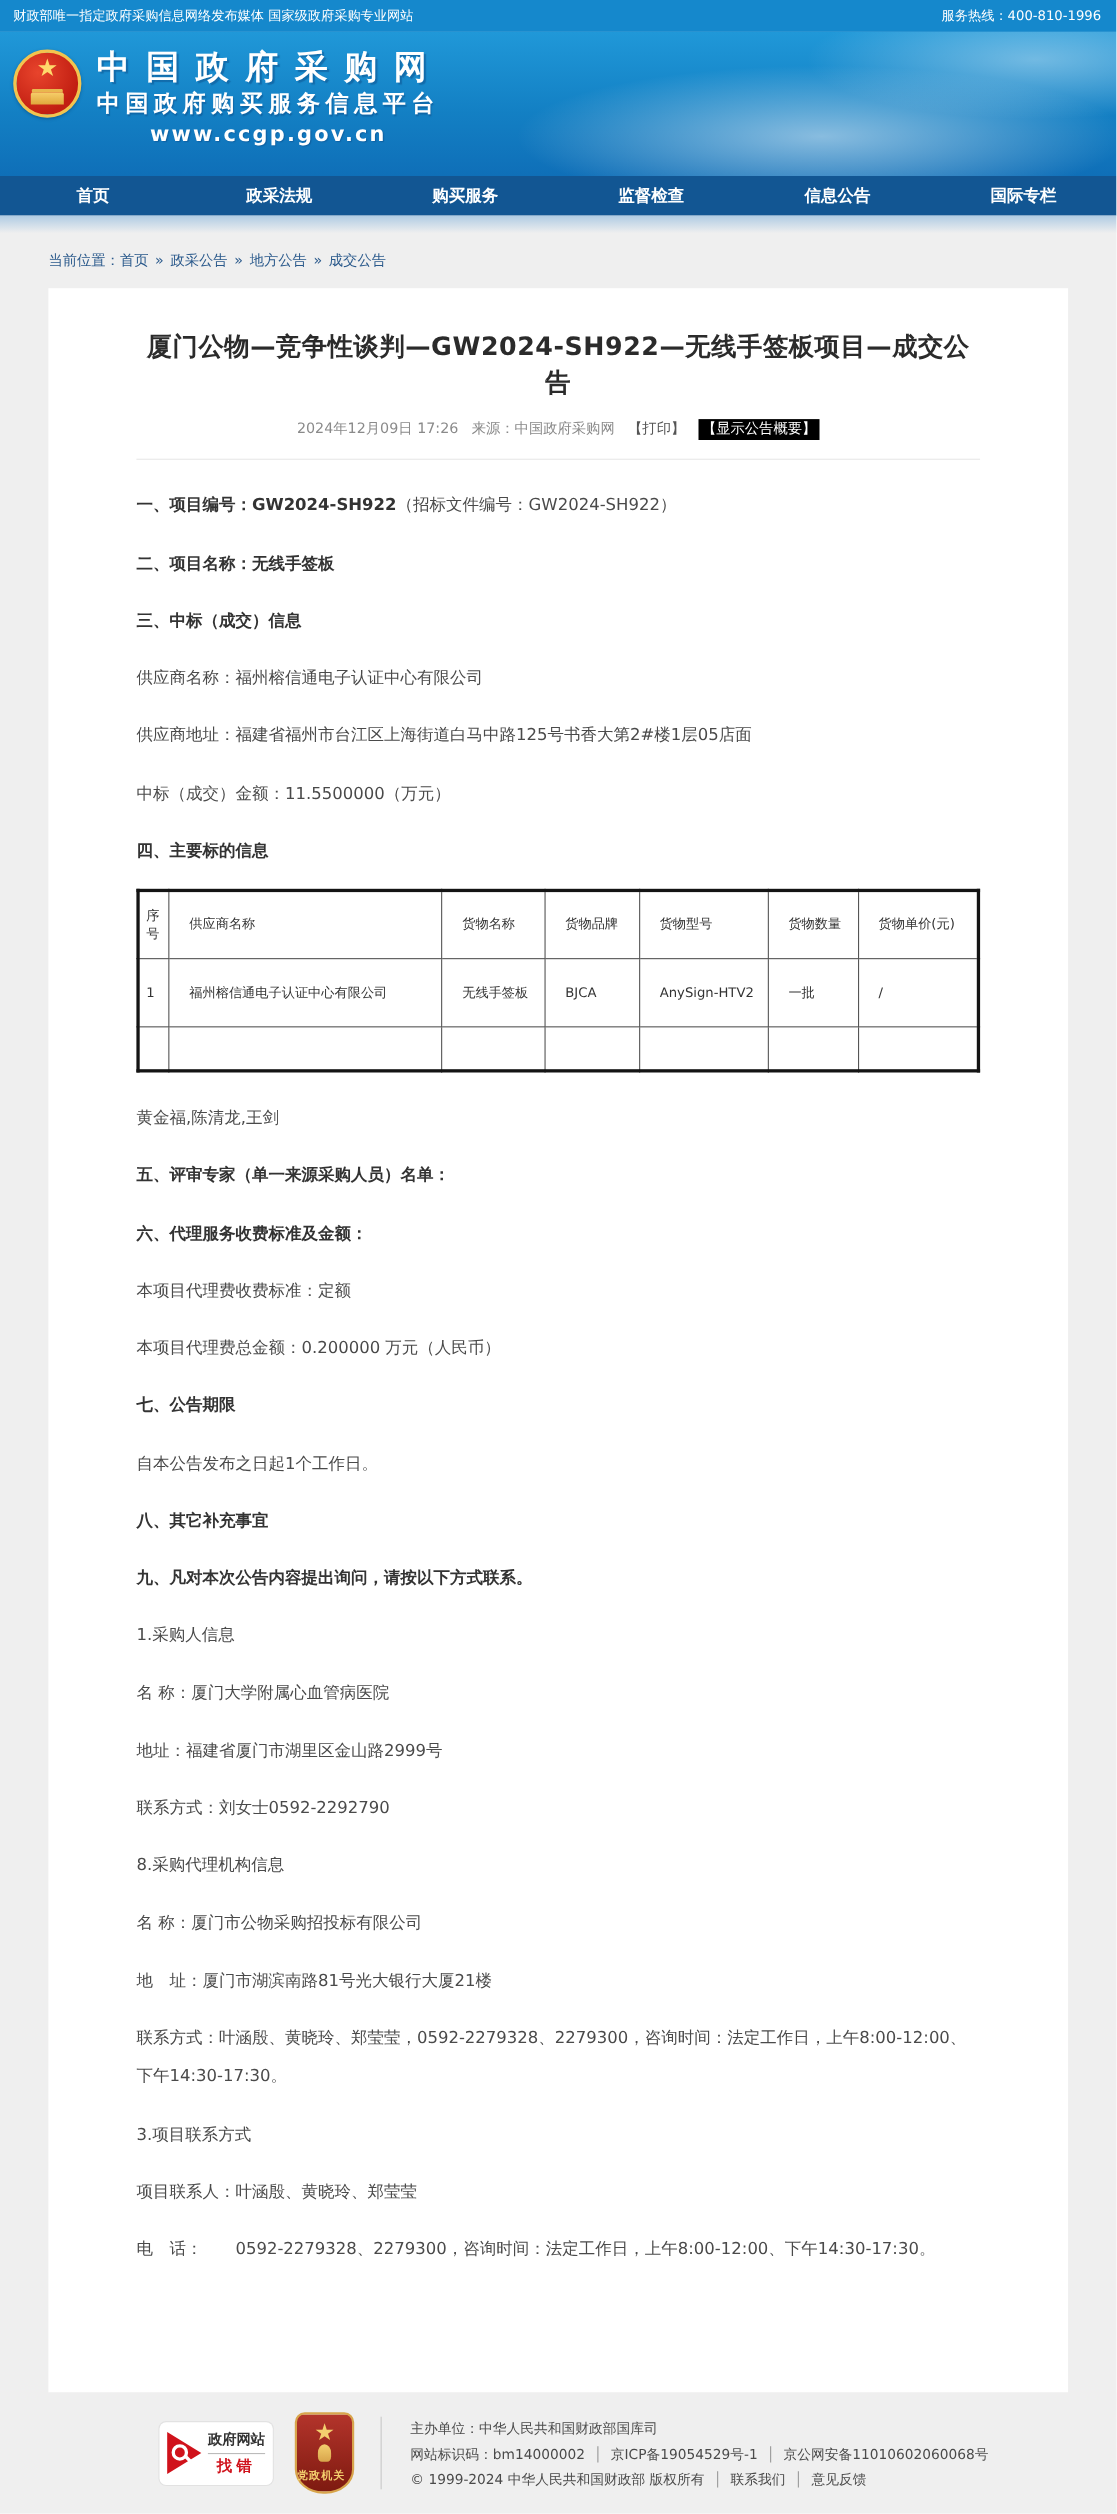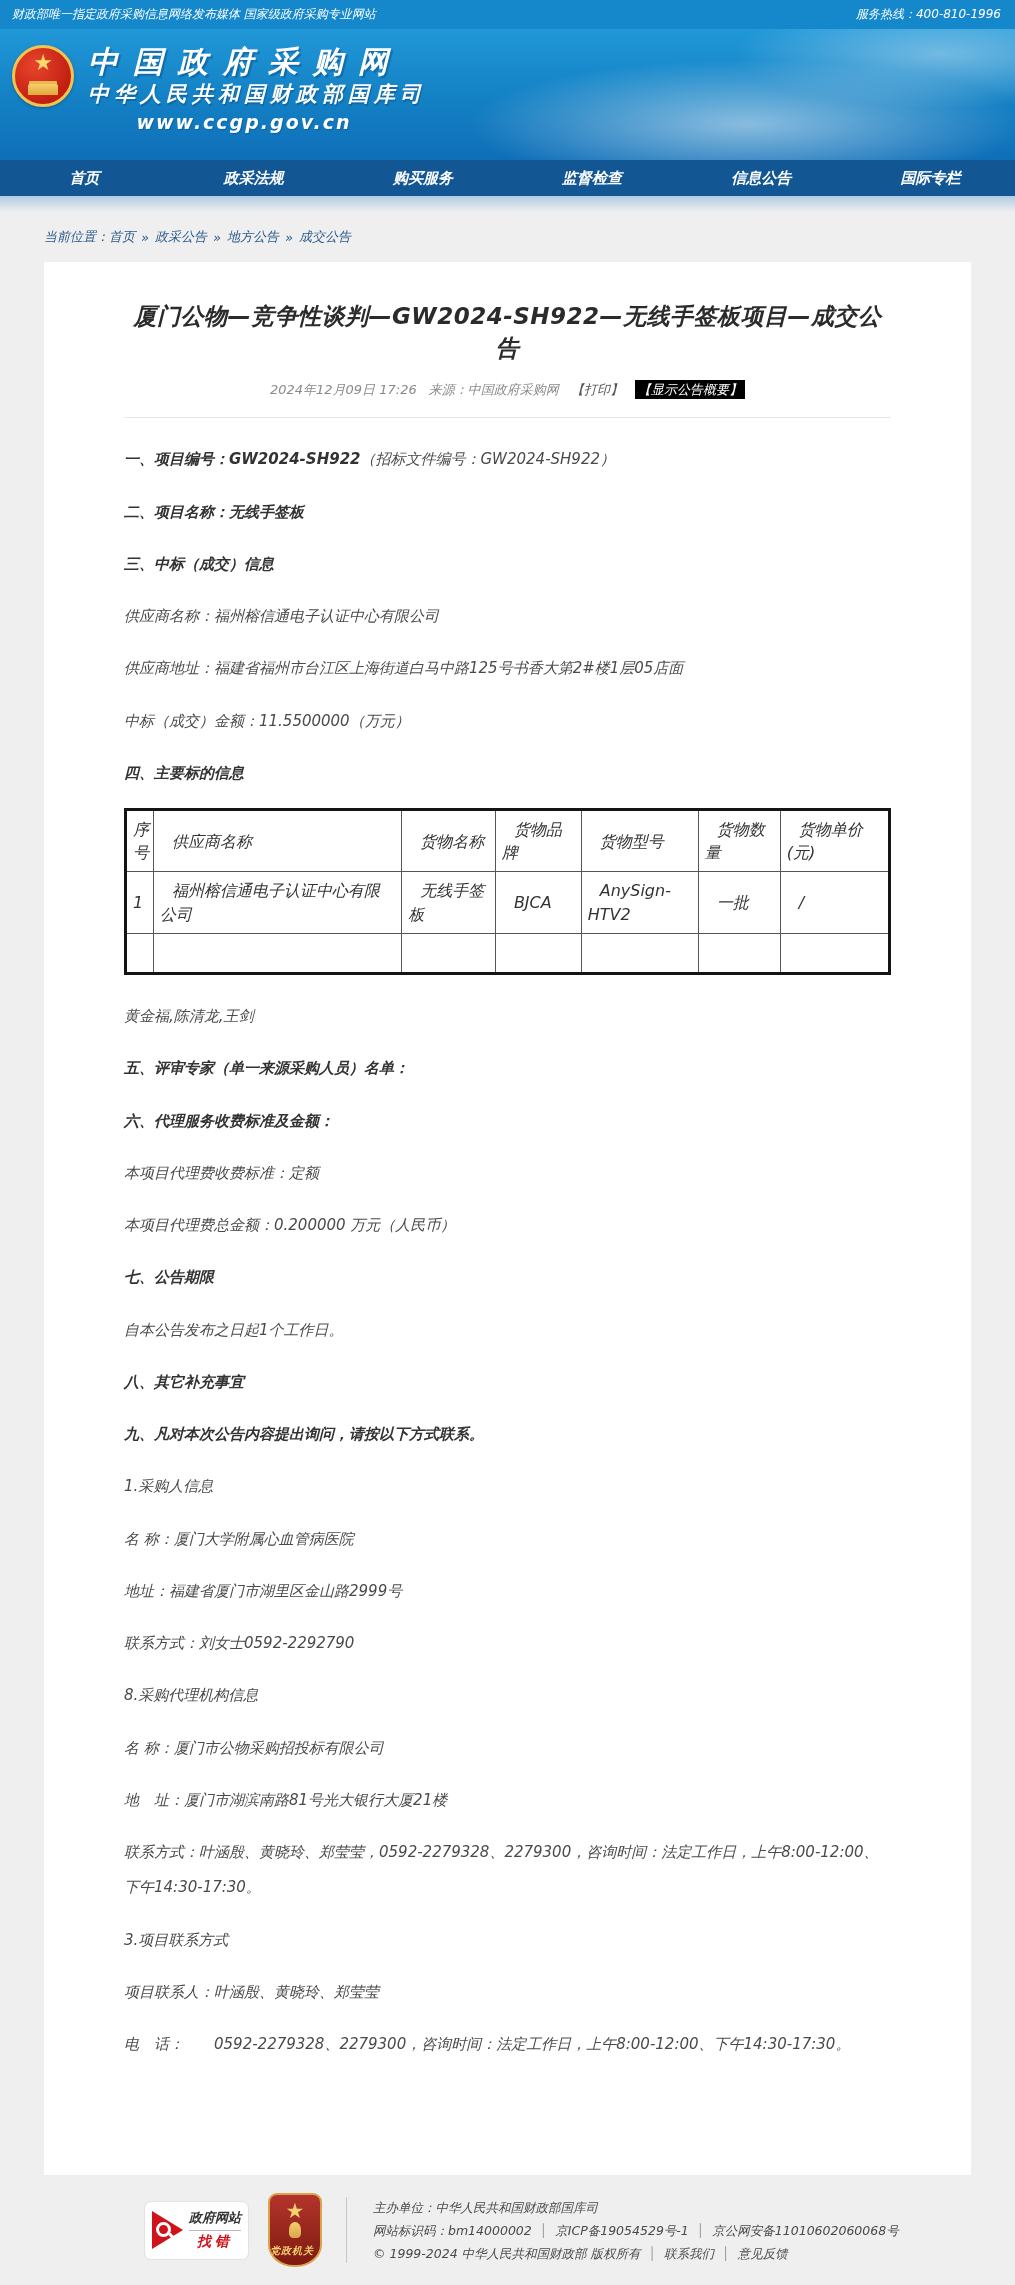--- a/index.html
+++ b/index.html
@@ -1,21 +1,21 @@
 <!DOCTYPE html>
 <html><head>
 <meta charset="utf-8">
 <style>
   * { box-sizing: border-box; margin: 0; padding: 0; }
   html,body { width: 1015px; }
   body {
     height: 2285px; overflow: hidden; background: #EFEFEF;
     font-family: "DejaVu Sans", "Liberation Sans", sans-serif;
   }
-  .page { display: flex; flex-direction: column; height: 2285px; font-style: italic; }
+  .page { display: flex; flex-direction: column; height: 2285px; }
 
   
   .topbar {
     height: 29px; background: #1588CC; color: #fff; font-size: 12px;
     display: flex; align-items: center; justify-content: space-between;
     padding: 0 14px 0 12px; flex: none;
   }
 
   
   .site-header {
@@ -95,21 +95,21 @@
   .meta-print { color: #555; cursor: pointer; }
   .meta-summary { background: #000000; color: #fff; padding: 2px 3px; cursor: pointer; }
 
   .para { font-size: 15px; line-height: 2.35; margin-bottom: 17px; color: #4A4A4A; }
   .para.heading { font-weight: bold; color: #333; }
   .para.mixed b { color: #333; }
 
   
   .goods-table {
     width: 100%; table-layout: fixed; border-collapse: collapse;
-    border: 3px solid #141414; margin: 12px 0 24px; font-size: 16px; color: #333;
+    border: 3px solid #141414; margin: 12px 0 24px; font-size: 12px; color: #333;
   }
   .goods-table th, .goods-table td {
     border: 1px solid #555; padding: 2px 6px; text-indent: 12px; text-align: left;
     vertical-align: middle; font-weight: normal; word-break: break-word; line-height: 1.45;
   }
   .goods-table th:first-child, .goods-table td:first-child { text-indent: 0; }
   .goods-table th { height: 62px; }
   .goods-table tbody tr:first-child td { height: 62px; }
   .goods-table tbody tr.empty-row td { height: 40px; }
   .goods-table th:nth-child(1) { width: 3.6%; }
@@ -179,21 +179,21 @@
   </div>
 
   <header class="site-header">
     <div class="header-inner">
       <div class="emblem">
         <div class="big-star">★</div>
         <div class="gate"></div>
       </div>
       <div class="logo-text">
         <div class="logo-line1">中国政府采购网</div>
-        <div class="logo-line2">中华人民共和国财政部国库司</div>
+        <div class="logo-line2">中国政府购买服务信息平台</div>
         <div class="logo-line3">www.ccgp.gov.cn</div>
       </div>
     </div>
   </header>
 
   <nav class="mainnav">
     <a class="nav-item">首页</a>
     <a class="nav-item">政采法规</a>
     <a class="nav-item">购买服务</a>
     <a class="nav-item">监督检查</a>

